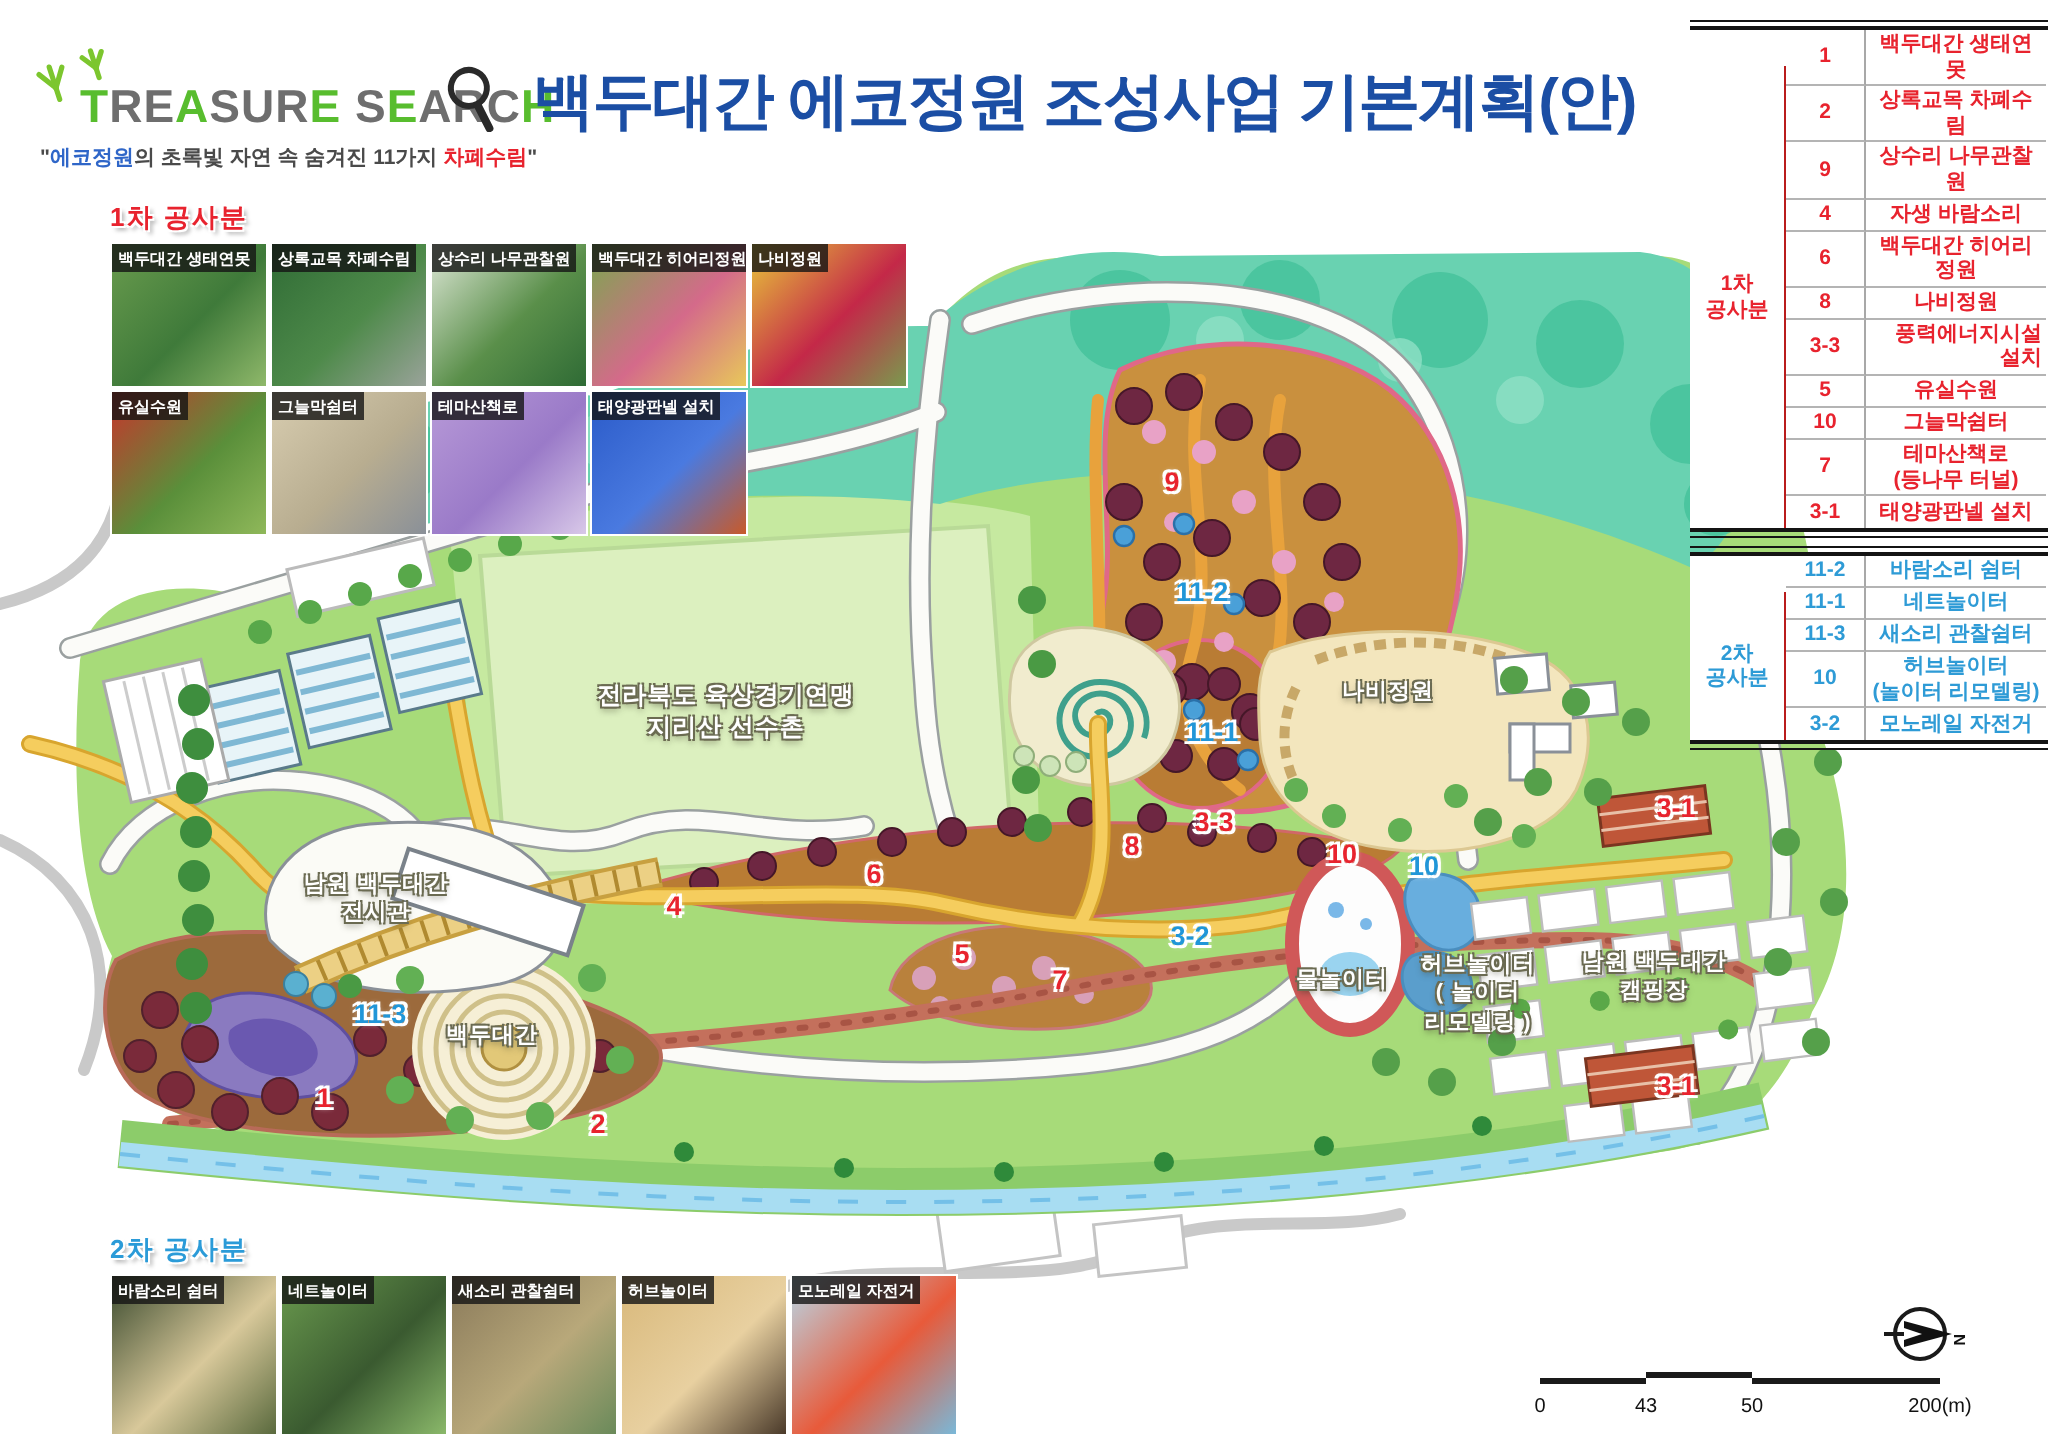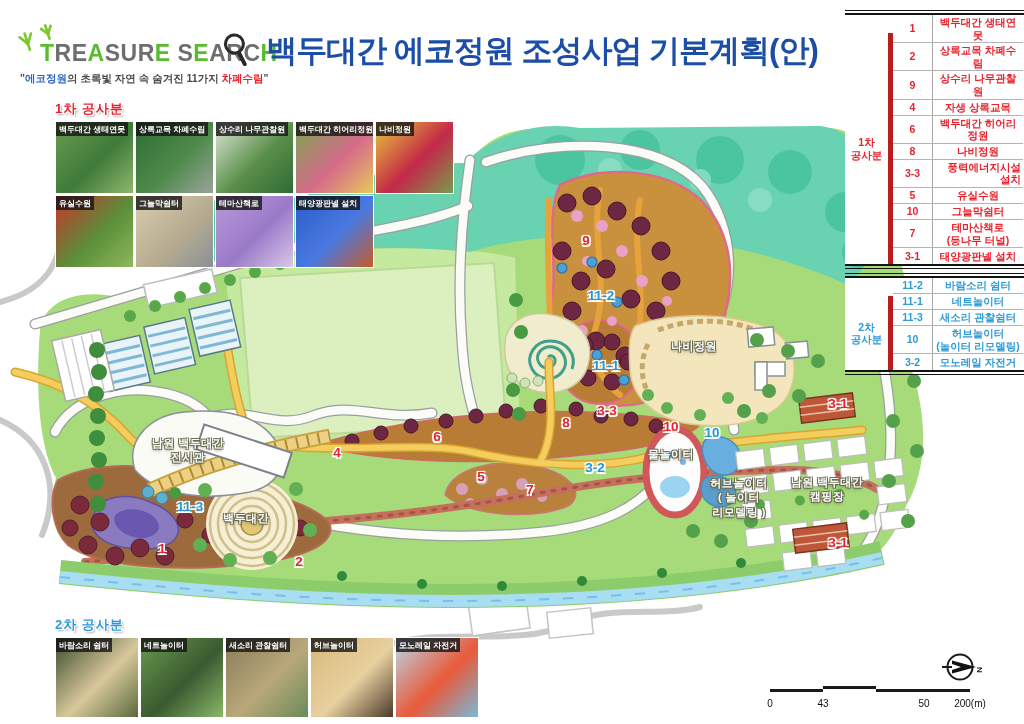--- a/index.html
+++ b/index.html
@@ -18,21 +18,21 @@
   
   .tables-wrap{left:845px;top:13px;width:180px;}
   .ptable{position:relative;display:grid;grid-template-columns:48px 40px 90px;
           grid-auto-rows:minmax(16px,auto);background:#fff;
           border-top:2px solid #141414;border-bottom:2px solid #141414;margin-bottom:10px;}
   .ptable::before,.ptable::after{content:"";position:absolute;left:0;right:0;height:1px;background:#141414;}
   .ptable::before{top:-5px;}
   .ptable::after{bottom:-5px;}
   .pgroup,.pnum,.pname{display:flex;align-items:center;justify-content:center;text-align:center;
           font-size:10.5px;font-weight:bold;white-space:pre-line;line-height:1.2;}
-  .pgroup{border-right:5px solid #b91c1c;margin-top:18px;}
+  .pgroup{border-right:1px solid #b91c1c;margin-top:18px;}
   .pnum{border-right:1px solid #a8a8a8;border-bottom:1px solid #b4b4b4;}
   .pname{border-bottom:1px solid #b4b4b4;padding:1px 2px;}
   .ptable .pnum:nth-last-child(2),.ptable .pname:last-child{border-bottom:none;}
 
   
   .legend{left:928px;top:318px;}
   .legend-row{display:flex;align-items:center;margin-bottom:7px;}
   .swatch{width:30px;height:11px;border:1.5px solid;margin-right:8px;}
   .legend-label{font-size:10.5px;font-weight:bold;color:#222;}
 
@@ -451,25 +451,27 @@
         <circle cx="648" cy="395" r="6"></circle>
           <circle cx="667" cy="408" r="6"></circle>
           <circle cx="700" cy="415" r="6"></circle>
         <circle cx="728" cy="398" r="6"></circle>
           <circle cx="762" cy="418" r="6"></circle>
       </g>
     </g>
   </svg>
 
   <div class="abs" style="left:0;top:0;width:1024px;height:724px;" id="map-overlay">
+      <div class="mlabel" style="left: 363px; top: 356px; font-size: 12px;">전라북도 육상경기연맹
+지리산 선수촌</div>
       <div class="mlabel" style="left: 188px; top: 450px; font-size: 11px;">남원 백두대간
 전시관</div>
       <div class="mlabel" style="left: 246px; top: 518px; font-size: 11px;">백두대간</div>
       <div class="mlabel" style="left: 694px; top: 346px; font-size: 11px;">나비정원</div>
-      <div class="mlabel" style="left: 671px; top: 454px; font-size: 11px;">물놀이터</div>
+      <div class="mlabel" style="left: 671px; top: 490px; font-size: 11px;">물놀이터</div>
       <div class="mlabel" style="left: 739px; top: 497px; font-size: 11px;">허브놀이터
 ( 놀이터
 리모델링 )</div>
       <div class="mlabel" style="left: 827px; top: 489px; font-size: 11px;">남원 백두대간
 캠핑장</div>
       <div class="marker mk1" style="left: 586px; top: 241px;">9</div>
       <div class="marker mk2" style="left: 601px; top: 296px;">11-2</div>
       <div class="marker mk2" style="left: 606px; top: 366px;">11-1</div>
       <div class="marker mk1" style="left: 607px; top: 411px;">3-3</div>
       <div class="marker mk1" style="left: 566px; top: 423px;">8</div>
@@ -520,21 +522,21 @@
       <div class="ptable">
         <div class="pgroup" style="color: rgb(232, 35, 46); grid-row: 1 / span 11;">1차
 공사분</div>
         <div class="pnum" style="color: rgb(232, 35, 46);">1</div>
         <div class="pname" style="color: rgb(232, 35, 46);">백두대간 생태연못</div>
         <div class="pnum" style="color: rgb(232, 35, 46);">2</div>
         <div class="pname" style="color: rgb(232, 35, 46);">상록교목 차폐수림</div>
         <div class="pnum" style="color: rgb(232, 35, 46);">9</div>
         <div class="pname" style="color: rgb(232, 35, 46);">상수리 나무관찰원</div>
         <div class="pnum" style="color: rgb(232, 35, 46);">4</div>
-        <div class="pname" style="color: rgb(232, 35, 46);">자생 상록교목</div>
+        <div class="pname" style="color: rgb(232, 35, 46);">자생 바람소리</div>
         <div class="pnum" style="color: rgb(232, 35, 46);">6</div>
         <div class="pname" style="color: rgb(232, 35, 46);">백두대간 히어리정원</div>
         <div class="pnum" style="color: rgb(232, 35, 46);">8</div>
         <div class="pname" style="color: rgb(232, 35, 46);">나비정원</div>
         <div class="pnum" style="color: rgb(232, 35, 46);">3-3</div>
         <div class="pname" style="color: rgb(232, 35, 46); text-align: right;">풍력에너지시설 설치</div>
         <div class="pnum" style="color: rgb(232, 35, 46);">5</div>
         <div class="pname" style="color: rgb(232, 35, 46);">유실수원</div>
         <div class="pnum" style="color: rgb(232, 35, 46);">10</div>
         <div class="pname" style="color: rgb(232, 35, 46);">그늘막쉼터</div>
@@ -620,21 +622,21 @@
         </div>
       </div>
   </div>
 
   <div class="abs scalebar" id="scalebar">
     <div class="seg" style="left:10px;top:9px;width:53px;"></div>
     <div class="seg" style="left:63px;top:6px;width:53px;"></div>
     <div class="seg" style="left:116px;top:9px;width:94px;"></div>
   <span class="scale-label" style="left: 10px;">0</span>
       <span class="scale-label" style="left: 63px;">43</span>
-      <span class="scale-label" style="left: 116px; margin-left: 48px;">50</span>
+      <span class="scale-label" style="left: 116px;">50</span>
       <span class="scale-label" style="left: 210px;">200(m)</span>
     </div>
   <svg class="abs" style="left:938px;top:648px;" width="64" height="38" viewBox="0 0 64 38">
     <circle cx="22" cy="19" r="12.5" fill="#fff" stroke="#1a1a1a" stroke-width="2"></circle>
     <line x1="4" y1="19" x2="14" y2="19" stroke="#1a1a1a" stroke-width="2"></line>
     <polygon points="14,12.5 38,19 14,25.5" fill="#111"></polygon>
     <polygon points="14,16 23,19 14,22" fill="#fff"></polygon>
     <text x="42" y="22" font-size="8" font-weight="bold" fill="#111" transform="rotate(90 42 19)">N</text>
   </svg>
 </div>

